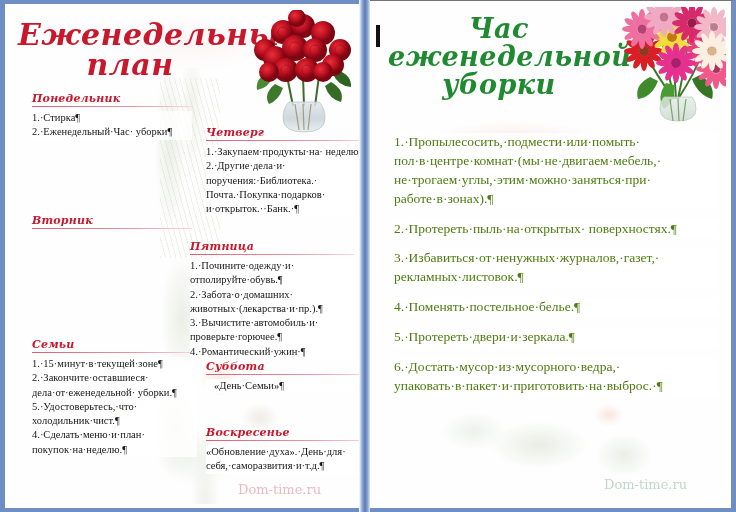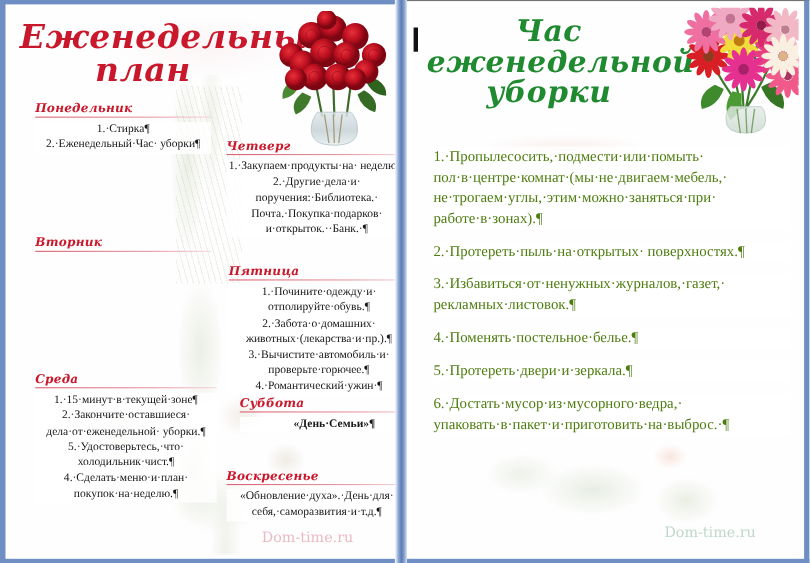--- a/index.html
+++ b/index.html
@@ -66,28 +66,28 @@
   .gerberas{left:246px;top:2px;width:110px;height:122px;}
 
   
   .day{position:absolute;}
   .day-head{font-family:"DejaVu Serif",serif;font-style:italic;font-weight:bold;
     font-size:11px;color:#c9182b;padding-bottom:1px;letter-spacing:.2px;}
   .day-rule{height:1px;background:linear-gradient(to right,#d9606f 0%,#e79aa5 65%,#f7dade 100%);
     margin-bottom:4px;}
   .day-body{font-family:"Liberation Serif",serif;font-size:10.5px;color:#17171a;line-height:1.36;
     background:rgba(255,255,255,.82);}
-  .day-body div{white-space:normal;text-align:center;}
+  .day-body div{white-space:normal;}
 
   .d-mon{left:22px;top:84px;width:160px;}
   .d-tue{left:22px;top:206px;width:160px;}
   .d-wed{left:22px;top:330px;width:165px;}
   .d-thu{left:196px;top:118px;width:164px;}
-  .d-fri{left:198px;top:232px;width:164px;}
-  .d-sat{left:208px;top:352px;width:164px;}
+  .d-fri{left:180px;top:232px;width:164px;}
+  .d-sat{left:196px;top:352px;width:164px;}
   .d-sun{left:196px;top:418px;width:164px;}
 
   
   .rlist{position:absolute;left:20px;top:128px;width:324px;
     font-family:"Liberation Serif",serif;font-size:13.5px;color:#4d7c0f;line-height:1.4;}
   .rlist .ritem{margin-bottom:11px;background:rgba(255,255,255,.78);}
 
   
   .wm{position:absolute;font-family:"DejaVu Serif",serif;font-size:13px;}
   .wm-left{left:228px;top:474px;color:#eabac4;}
@@ -166,21 +166,21 @@
           <div>2.·Еженедельный·Час· уборки¶</div>
         </div>
       </div>
 
       <div class="day d-tue">
         <div class="day-head">Вторник</div>
         <div class="day-rule"></div>
       </div>
 
       <div class="day d-wed">
-        <div class="day-head">Среда</div>
+        <div class="day-head">Семьи</div>
         <div class="day-rule"></div>
         <div class="day-body">
           <div>1.·15·минут·в·текущей·зоне¶</div>
           <div>2.·Закончите·оставшиеся· дела·от·еженедельной· уборки.¶</div>
           <div>5.·Удостоверьтесь,·что· холодильник·чист.¶</div>
           <div>4.·Сделать·меню·и·план· покупок·на·неделю.¶</div>
         </div>
       </div>
 
       <div class="day d-thu">
@@ -199,21 +199,21 @@
           <div>1.·Починитe·одежду·и· отполируйте·обувь.¶</div>
           <div>2.·Забота·о·домашних· животных·(лекарства·и·пр.).¶</div>
           <div>3.·Вычистите·автомобиль·и· проверьте·горючее.¶</div>
           <div>4.·Романтический·ужин·¶</div>
         </div>
       </div>
 
       <div class="day d-sat">
         <div class="day-head">Суббота</div>
         <div class="day-rule"></div>
-        <div class="day-body" style="padding-left:8px;font-weight:bold;">
+        <div class="day-body" style="padding-left:8px;">
           <div>«День·Семьи»¶</div>
         </div>
       </div>
 
       <div class="day d-sun">
         <div class="day-head">Воскресенье</div>
         <div class="day-rule"></div>
         <div class="day-body">
           <div>«Обновление·духа».·День·для· себя,·саморазвития·и·т.д.¶</div>
         </div>

